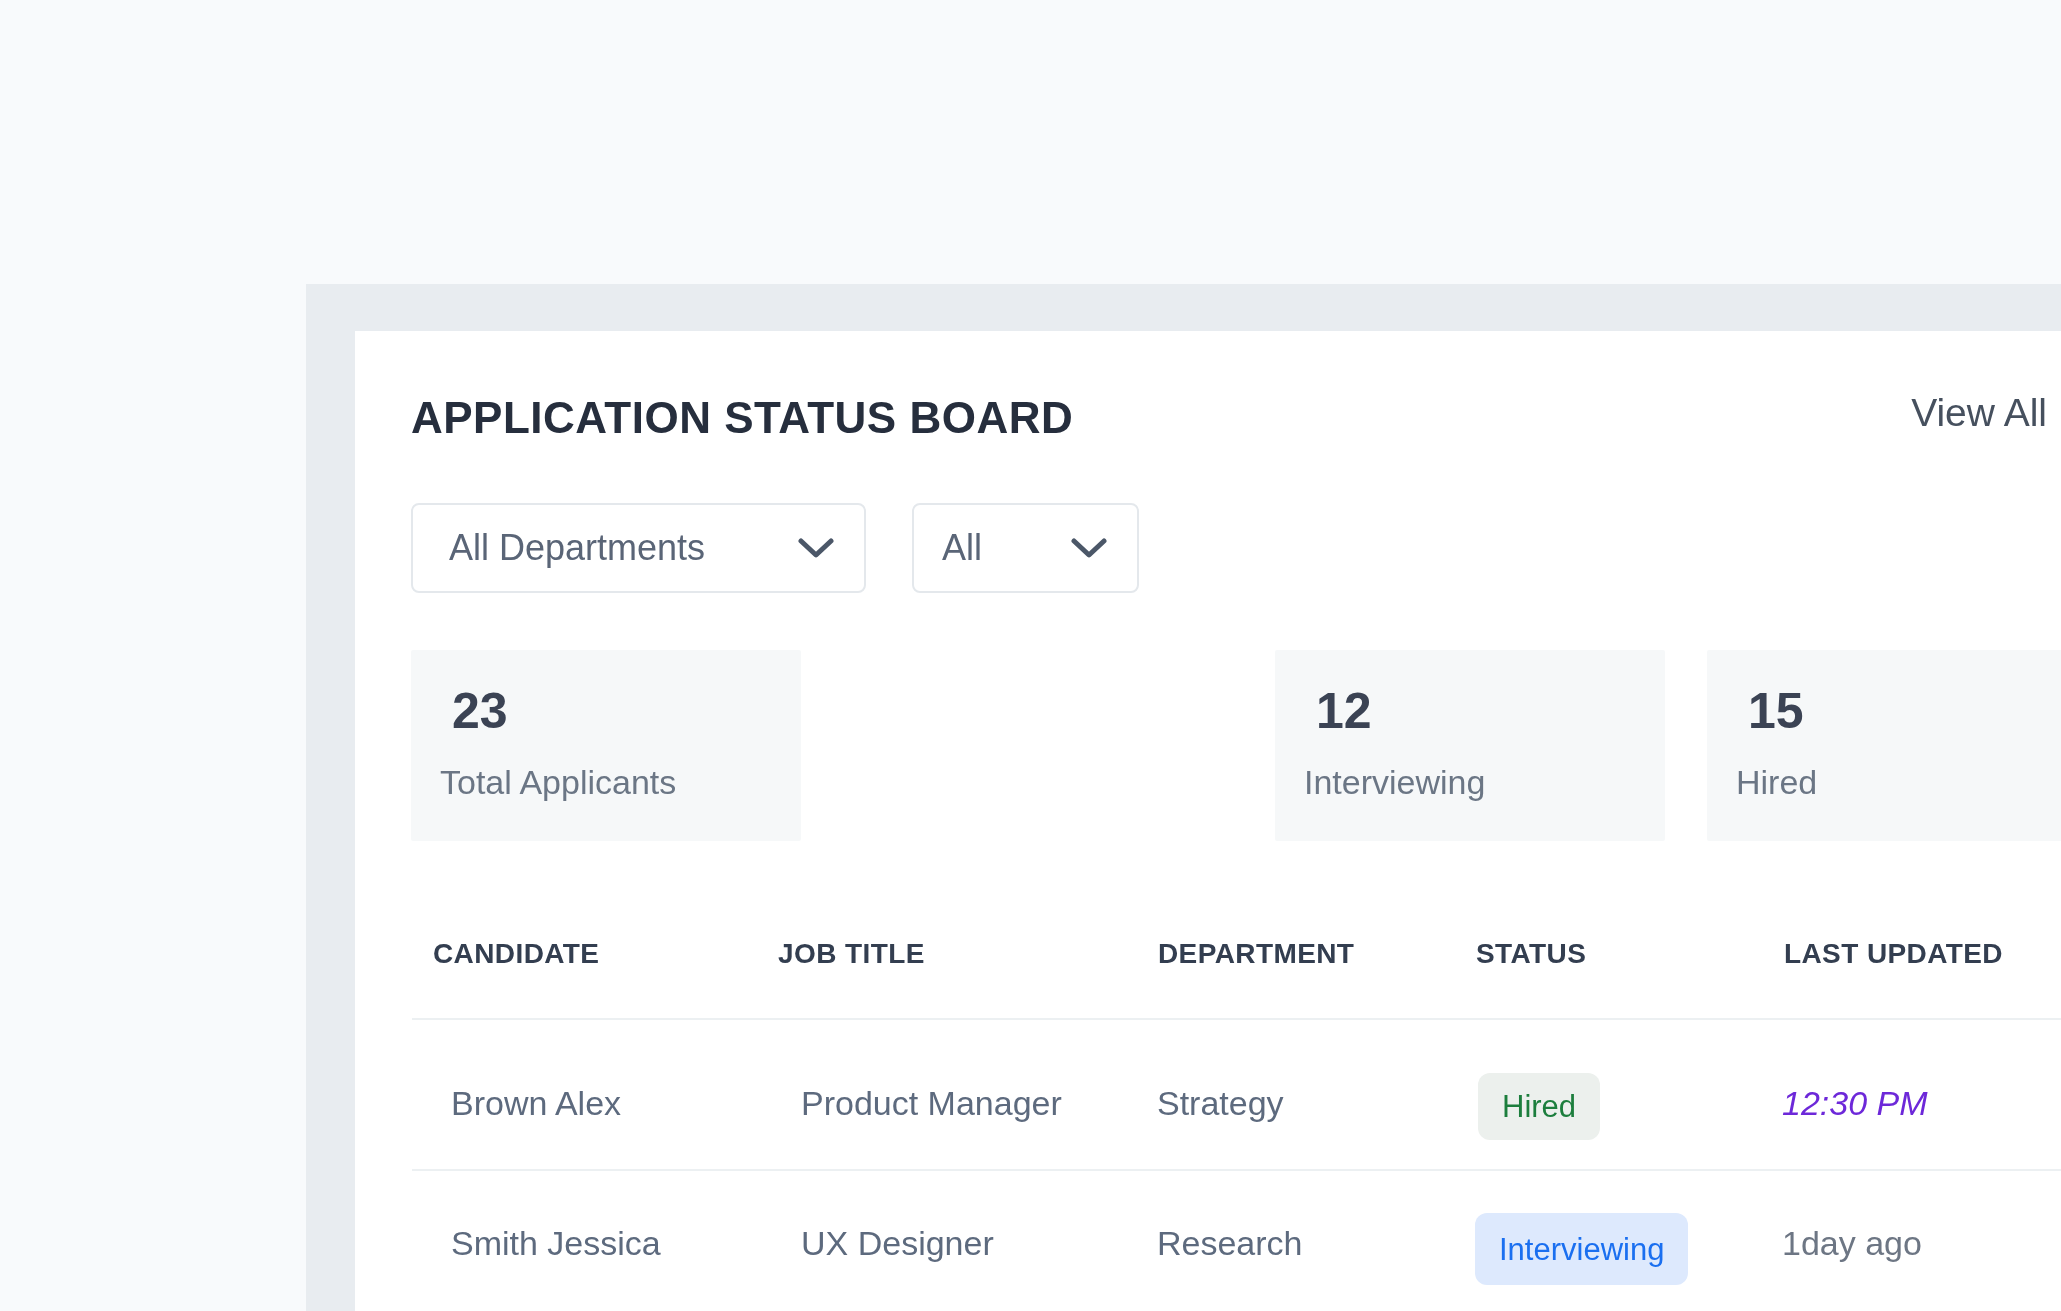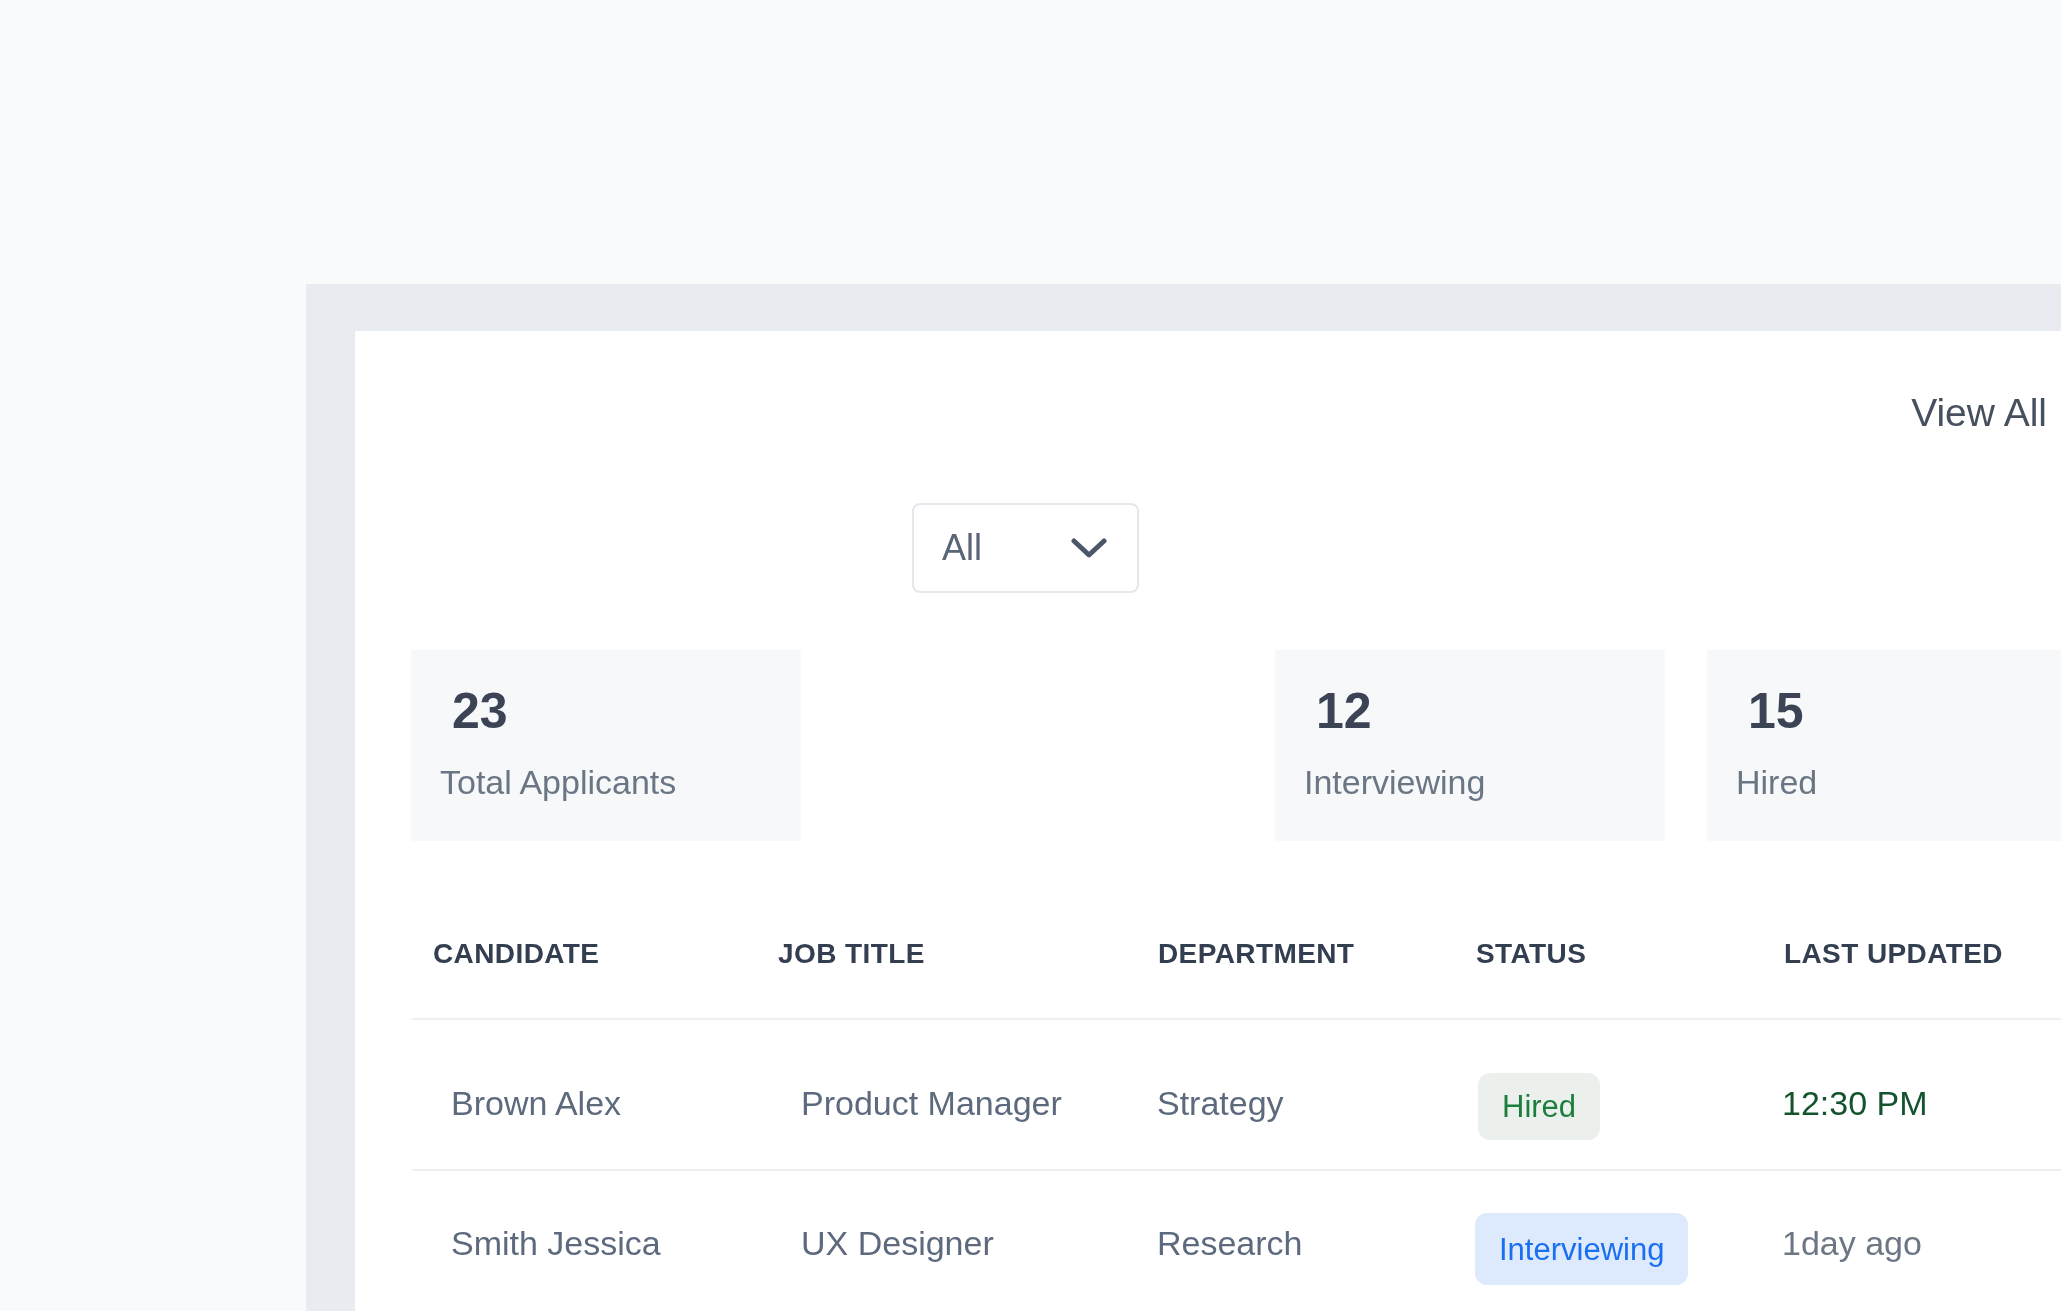--- a/index.html
+++ b/index.html
@@ -89,31 +89,38 @@
     font-size:31px;font-weight:500;line-height:1;white-space:nowrap;
   }
   .badge-hired{
     top:742px;height:67px;
     background:#ecf0ed;color:#1c7e3d;
   }
   .badge-interviewing{
     top:882px;height:72px;left:1120px;
     background:#dde9fd;color:#1a6ff0;
   }
-  .t-updated-1{color:#14532d;}
+  .t-updated-1{color:#6d28d9;font-style:italic;}
   .t-updated-2{color:#6d7684;}
 </style>
 </head>
 <body>
 
 <div class="panel">
   <div class="card">
 
+    <h1 class="page-title">APPLICATION STATUS BOARD</h1>
     <a class="view-all">View All</a>
 
+    <div class="dd dd-1">
+      <span class="dd-value">All Departments</span>
+      <svg class="chev" width="36" height="22" viewBox="0 0 36 22">
+        <polyline points="3,4 18,18 33,4" fill="none" stroke="#4b5768" stroke-width="5" stroke-linecap="round" stroke-linejoin="round"></polyline>
+      </svg>
+    </div>
 
     <div class="dd dd-2">
       <span class="dd-value">All</span>
       <svg class="chev" width="36" height="22" viewBox="0 0 36 22">
         <polyline points="3,4 18,18 33,4" fill="none" stroke="#4b5768" stroke-width="5" stroke-linecap="round" stroke-linejoin="round"></polyline>
       </svg>
     </div>
 
     <div class="stat stat-1">
       <div class="stat-value">23</div>

